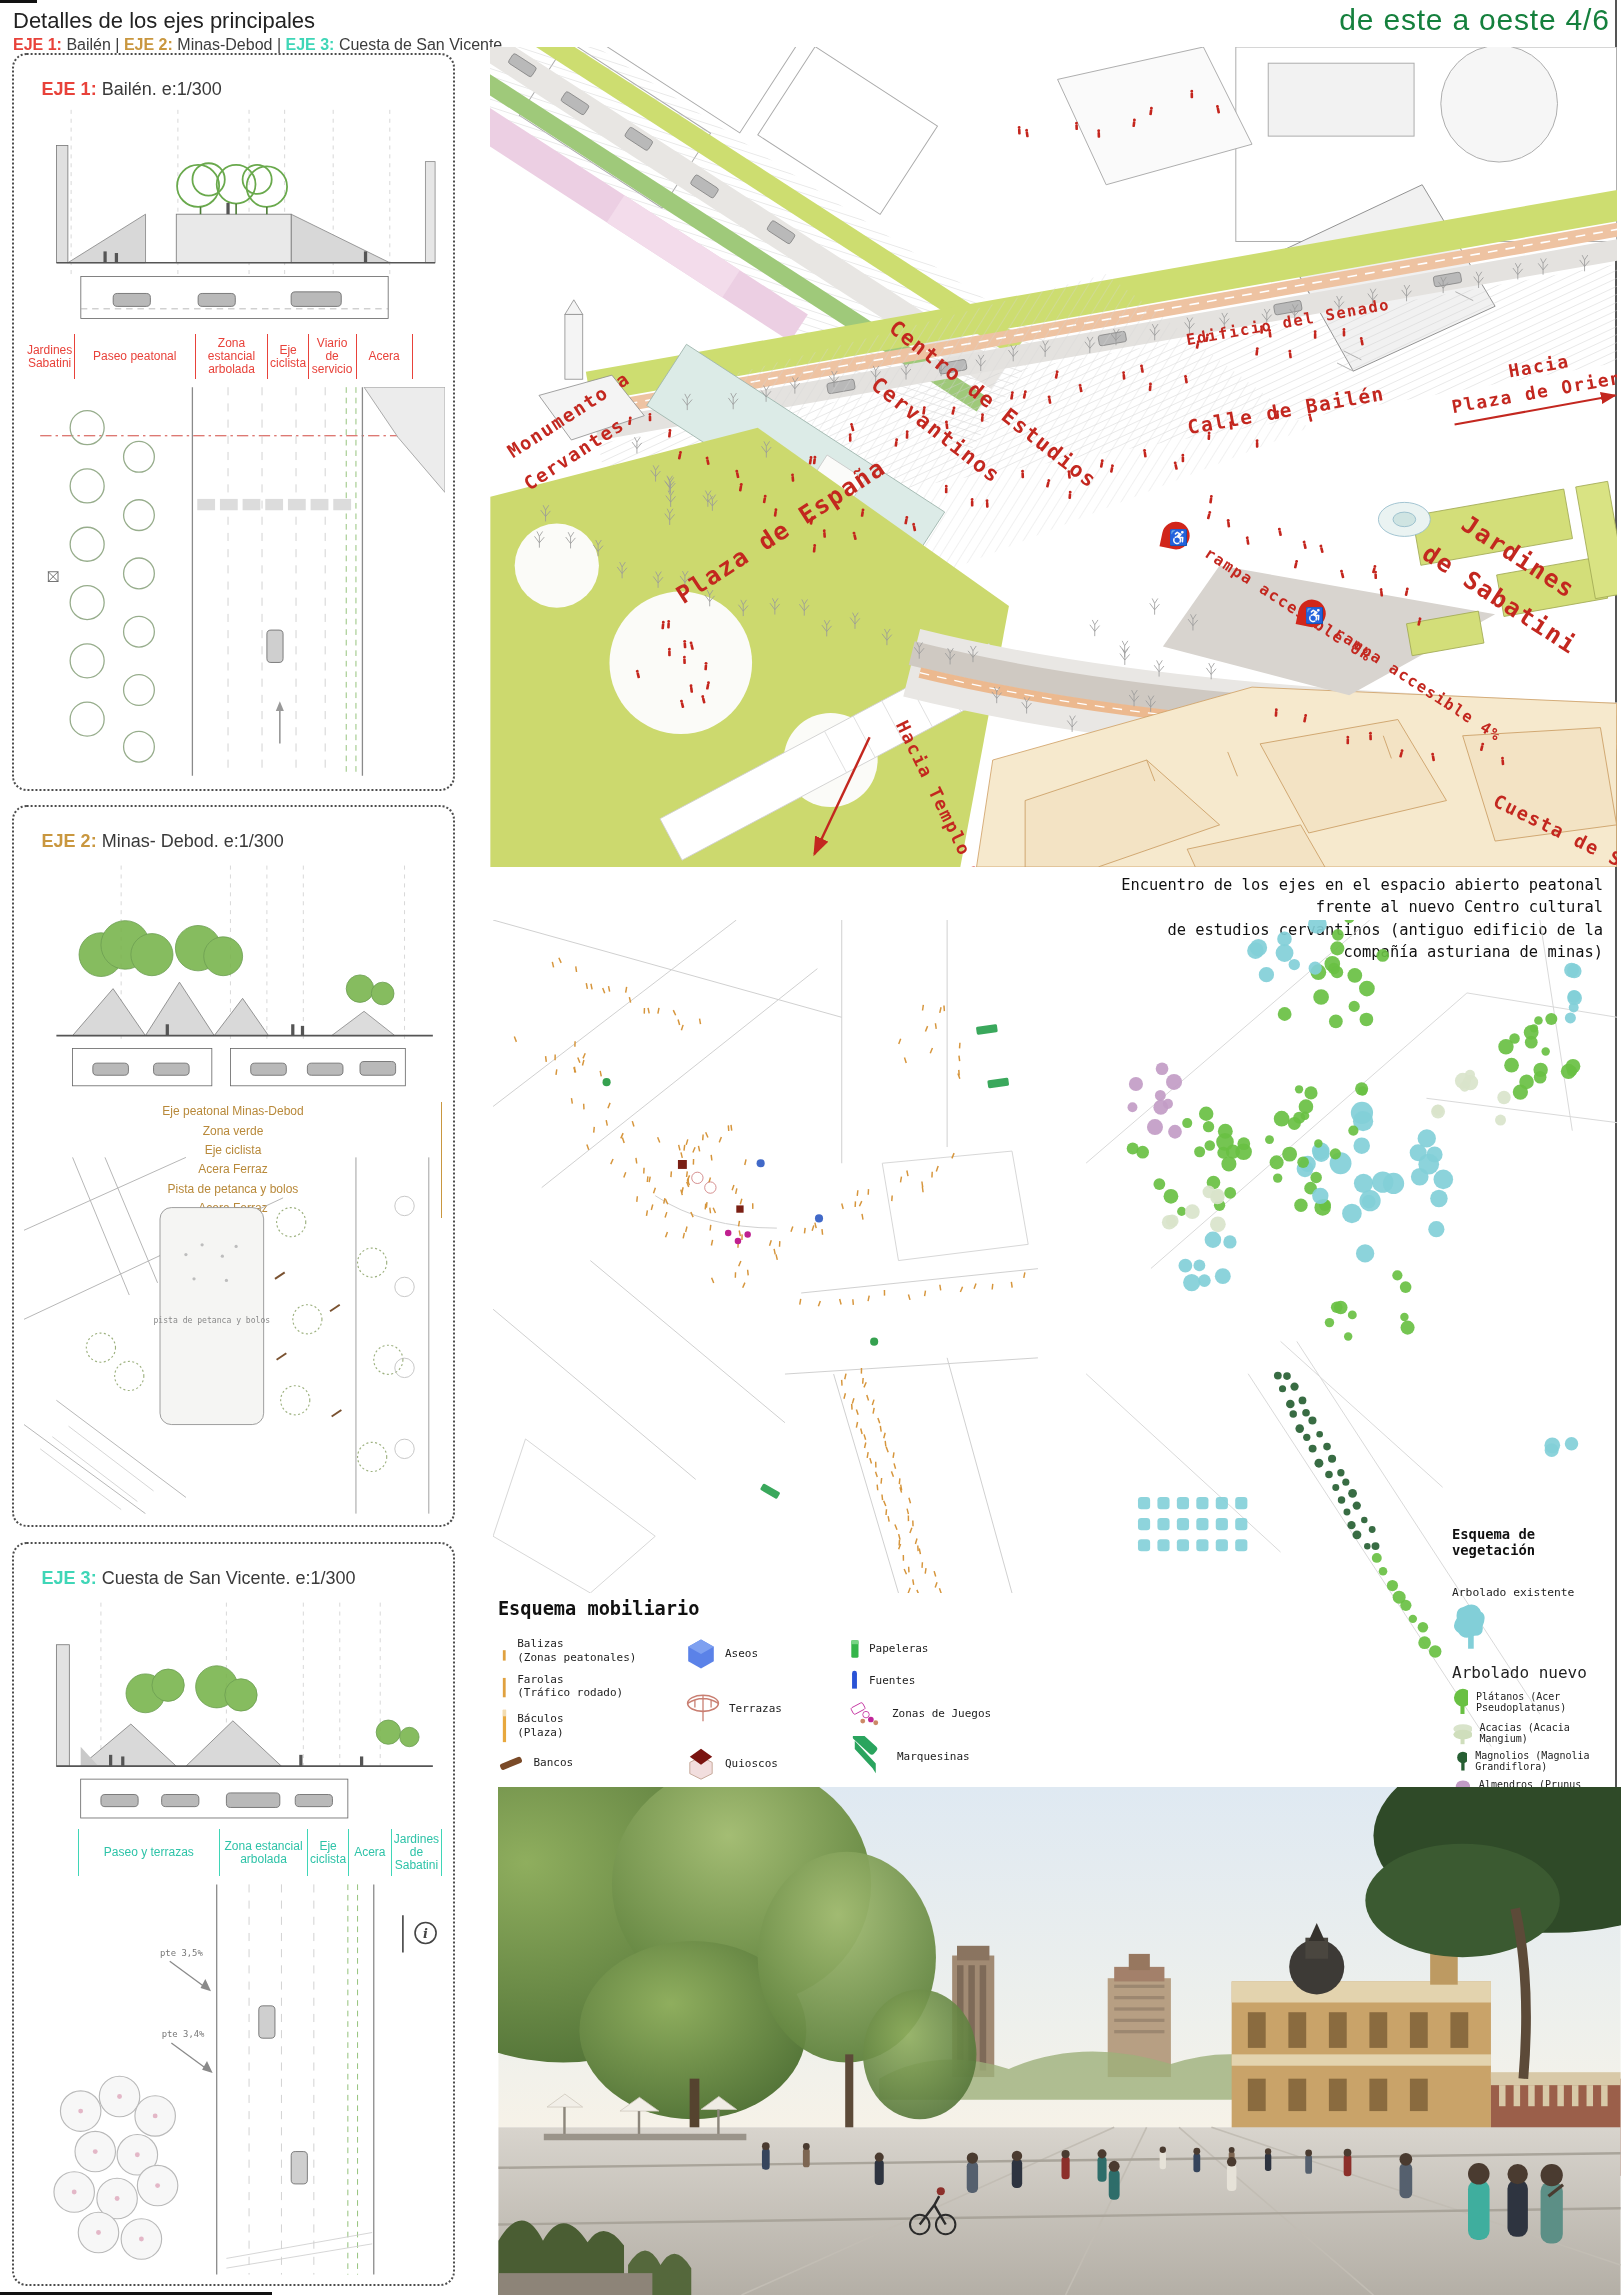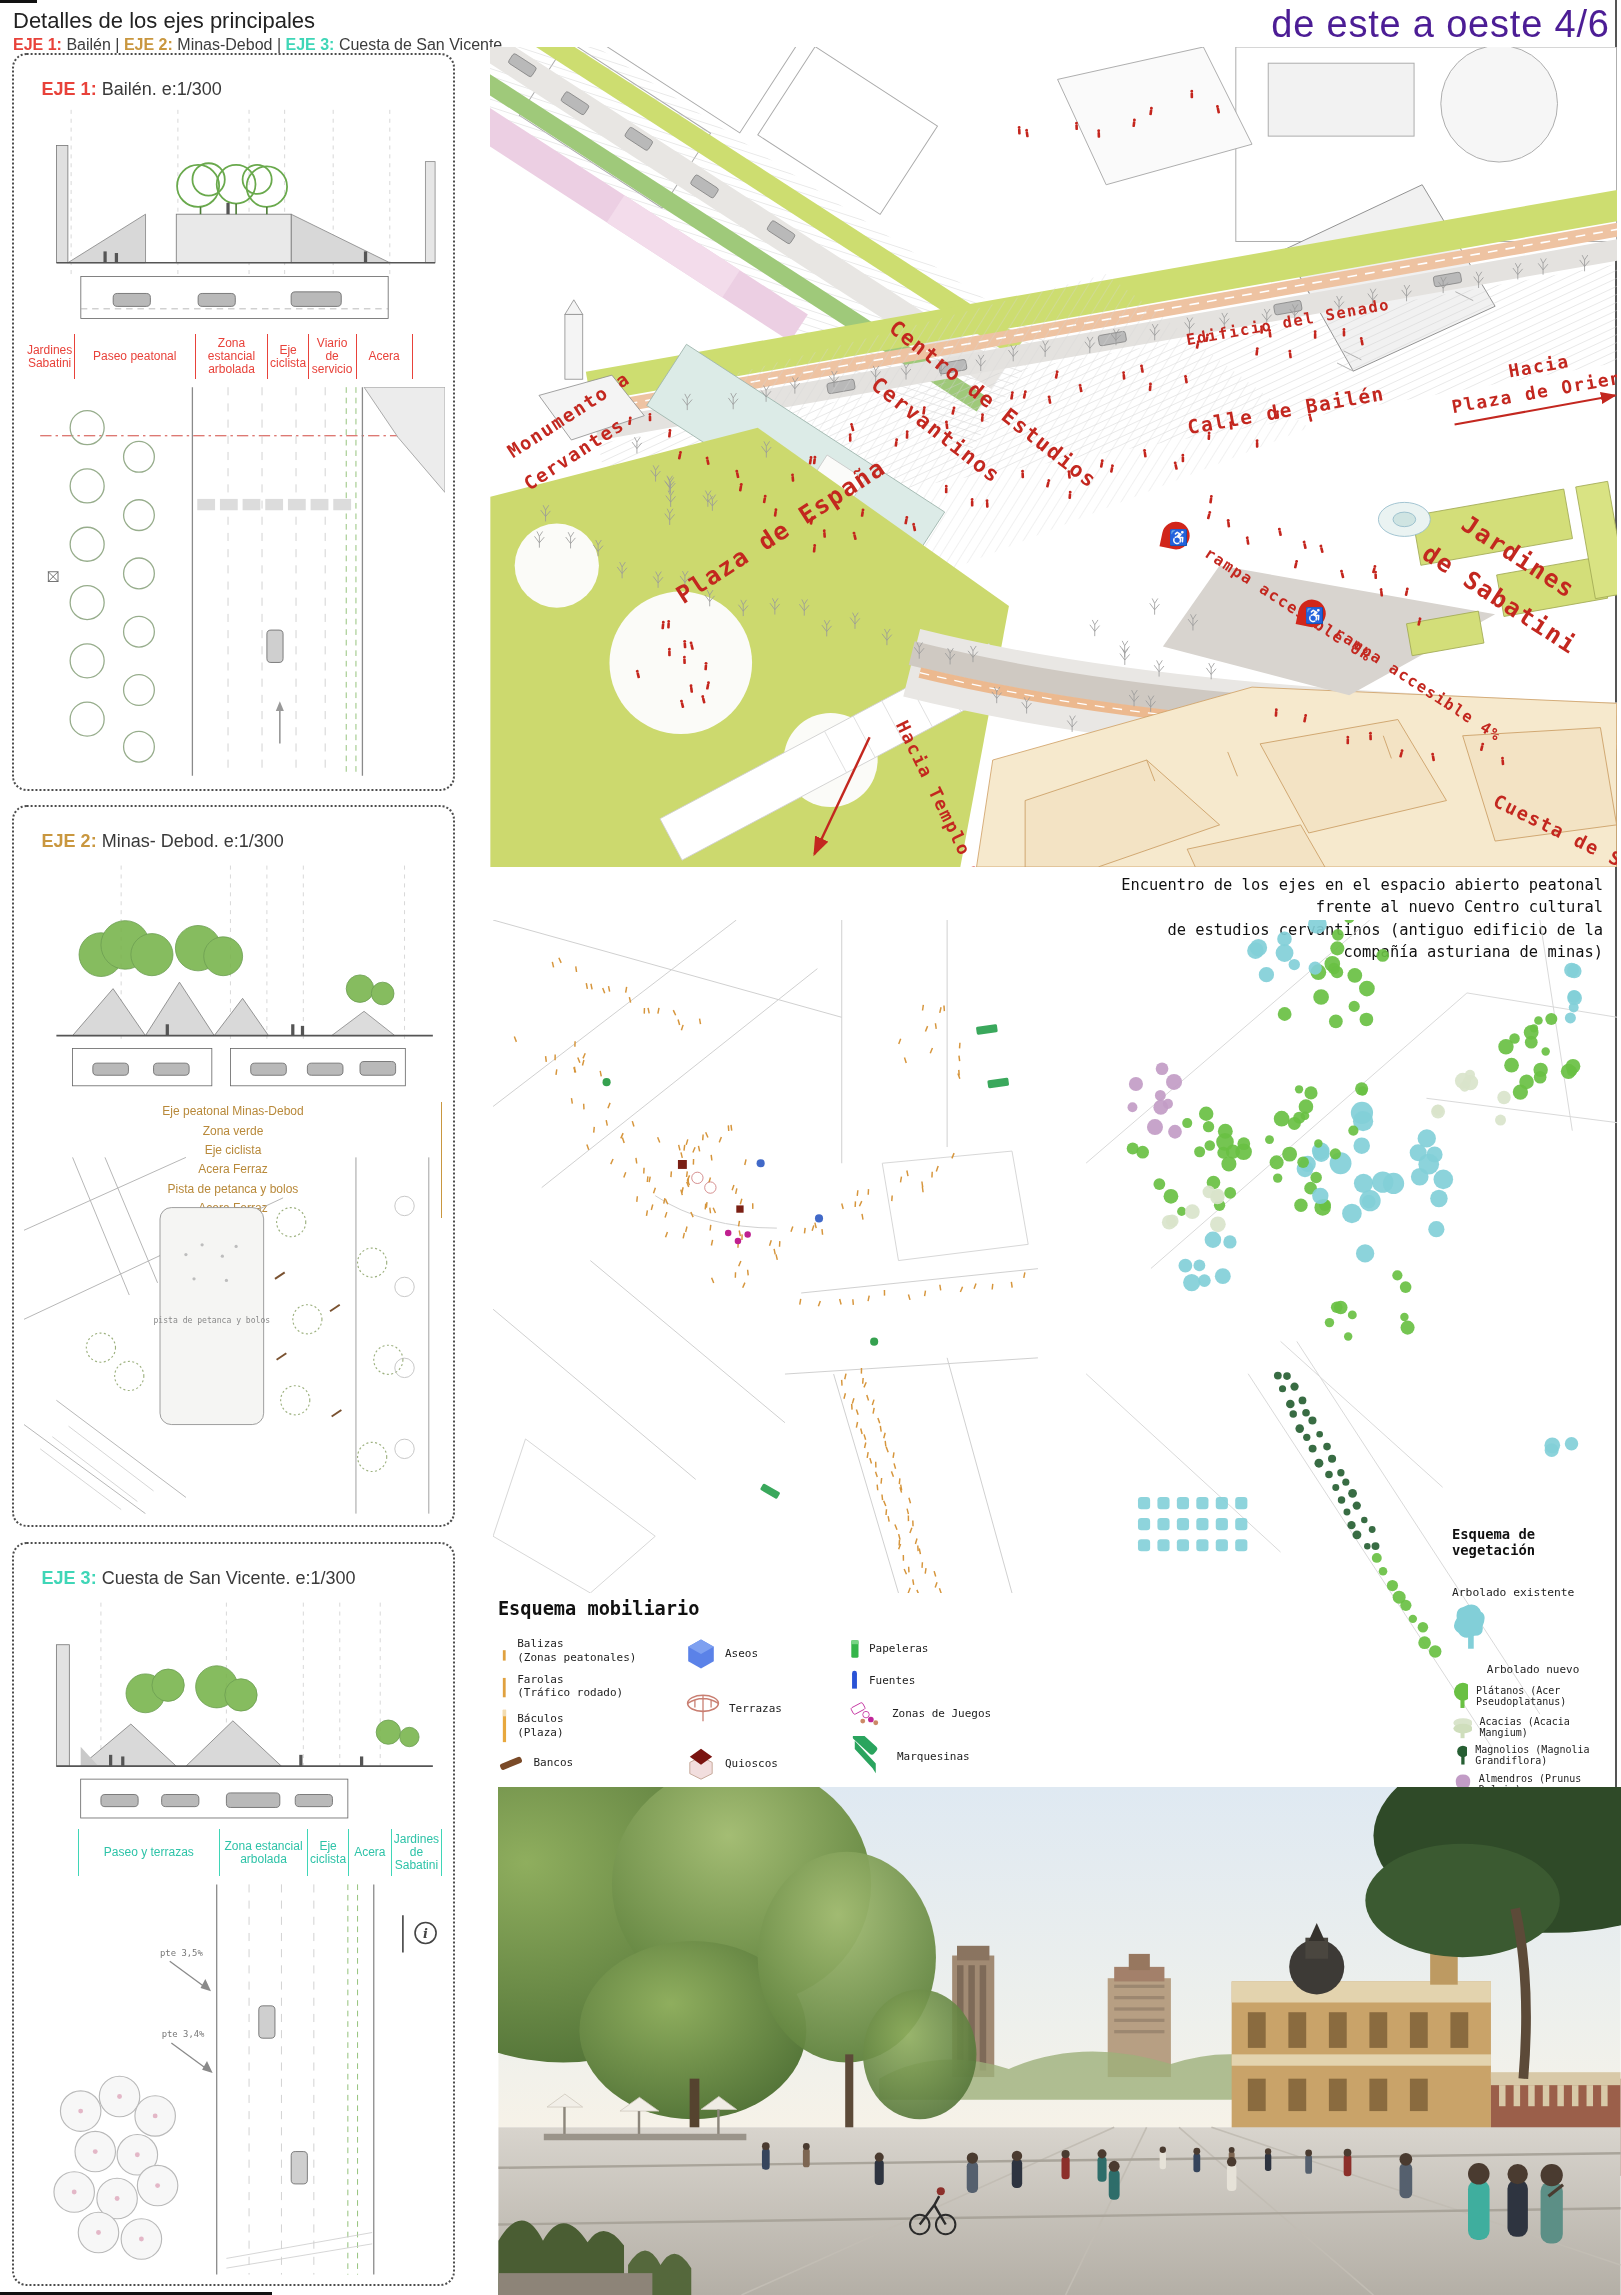--- a/index.html
+++ b/index.html
@@ -2,21 +2,21 @@
 <html style="font-size:13px"><head>
 <meta charset="utf-8">
 <style>
   html,body{margin:0;padding:0;background:#fff;}
   body{width:1621px;height:2295px;position:relative;font-family:"Liberation Sans",sans-serif;overflow:hidden;}
   .abs{position:absolute;}
   .mono{font-family:"DejaVu Sans Mono",monospace;}
   
   #hdr-title{left:13px;top:8px;font-size:22px;color:#222;}
   #hdr-axes{left:13px;top:36px;font-size:16px;color:#3c3c3c;}
-  #page-title{right:11.3px;top:3.2px;font-size:38px;color:#4c1d95;letter-spacing:0.8px;}
+  #page-title{right:11.3px;top:3.2px;font-size:30px;color:#15803d;letter-spacing:0.8px;}
   
   .axis-box{left:12px;width:443px;border:2.4px dotted #4c4c4c;border-radius:14.6px;box-sizing:border-box;background:#fff;}
   #box1{top:53px;height:738px;}
   #box2{top:805px;height:722px;}
   #box3{top:1542px;height:744px;}
   .axis-title{position:absolute;left:27.6px;top:24px;font-size:18px;color:#3a3a3a;}
   .axis-num{font-weight:bold;}
   
   .band{position:absolute;left:11.3px;right:11.3px;display:flex;align-items:stretch;}
   .band .seg{font-size:12px;line-height:1.08;text-align:center;display:flex;align-items:center;justify-content:center;padding:3.2px 1.6px;box-sizing:border-box;}
@@ -1577,21 +1577,21 @@
         <rect x="184" y="764" width="15" height="15" rx="4" fill="#82cfd8" opacity="0.9"></rect>
       </g>
   </svg>
   <div class="abs" style="left:366px;top:606px;width:162px;">
     <div class="mono" style="font-size:13.8px;font-weight:bold;color:#111;">Esquema de vegetación</div>
     <div class="mono" style="font-size:11.3px;color:#222;margin-top:27.6px;">Arbolado existente</div>
     <svg width="37" height="50" style="margin-top:3.2px;" viewBox="0 0 46 62">
       <path d="M14,6 q16,-8 22,6 q8,4 2,18 q2,12 -10,12 q-14,6 -20,-4 q-10,-6 -2,-18 q-2,-12 8,-14" fill="#82cfd8"></path>
         <rect x="20" y="40" width="7" height="18" fill="#82cfd8"></rect>
     </svg>
-    <div class="mono" style="font-size:11px;color:#222;margin-top:8px;margin-bottom:6.5px;text-align:center;">Arbolado nuevo</div>
+    <div class="mono" style="font-size:16px;color:#222;margin-top:8px;margin-bottom:6.5px;">Arbolado nuevo</div>
     <div class="leg-item" style="margin-bottom:4.9px;">
       <svg width="21" height="27.6" viewBox="0 0 18.9375 34">
           <circle cx="13" cy="12" r="11" fill="#69c043"></circle>
           <rect x="10" y="21" width="5" height="11" fill="#69c043"></rect>
         </svg>
       <div class="mono veg-label">Plátanos (Acer Pseudoplatanus)</div>
     </div>
     <div class="leg-item" style="margin-bottom:4.9px;">
       <svg width="21" height="24" viewBox="0 0 23.0938 30">
           <ellipse cx="13" cy="10" rx="12" ry="6" fill="#d9e4cb"></ellipse>

